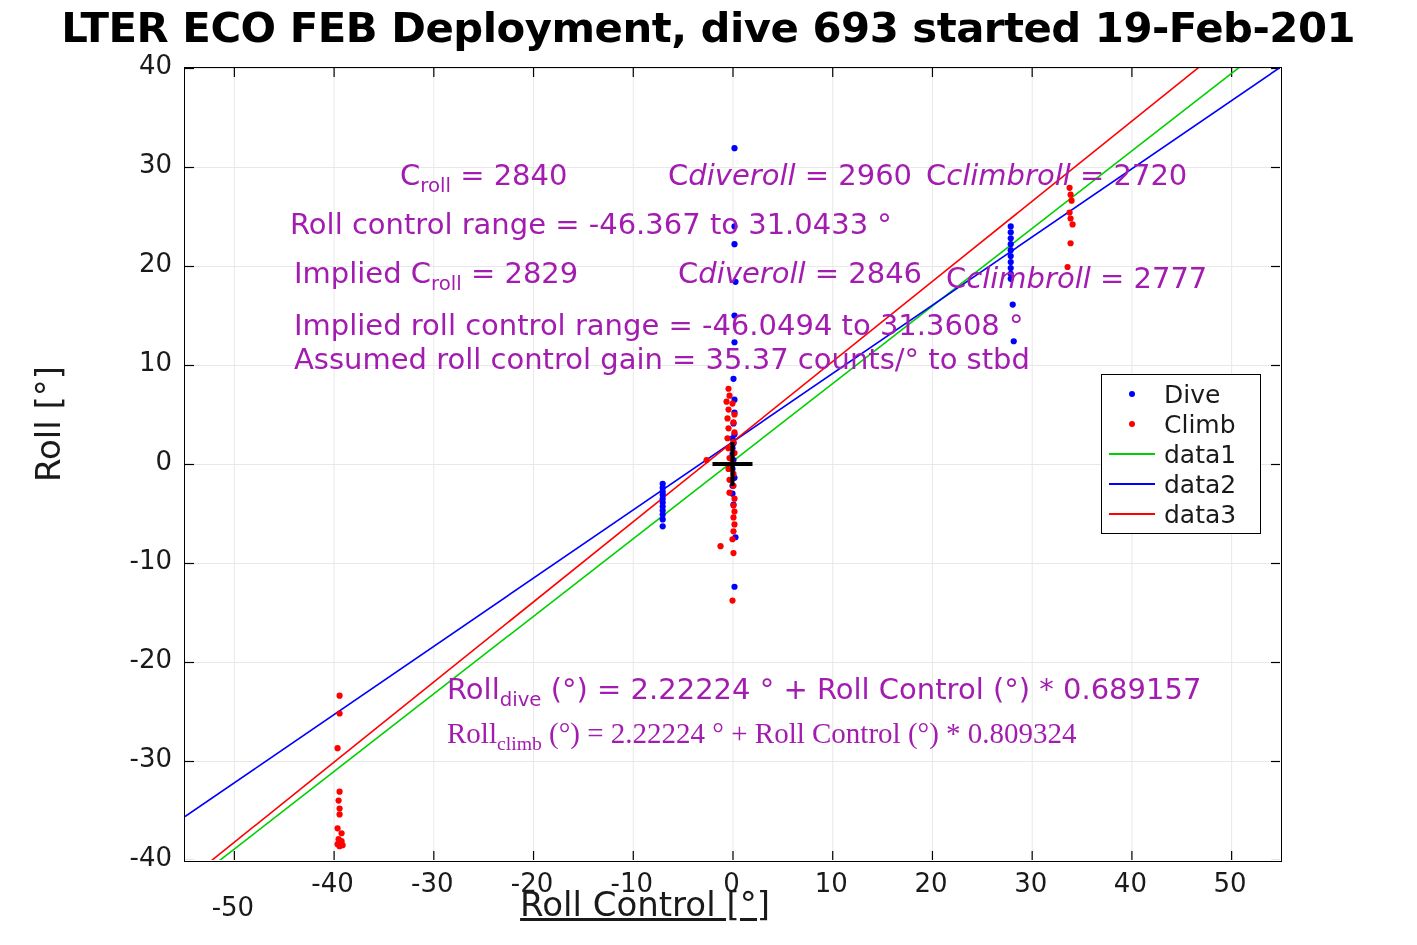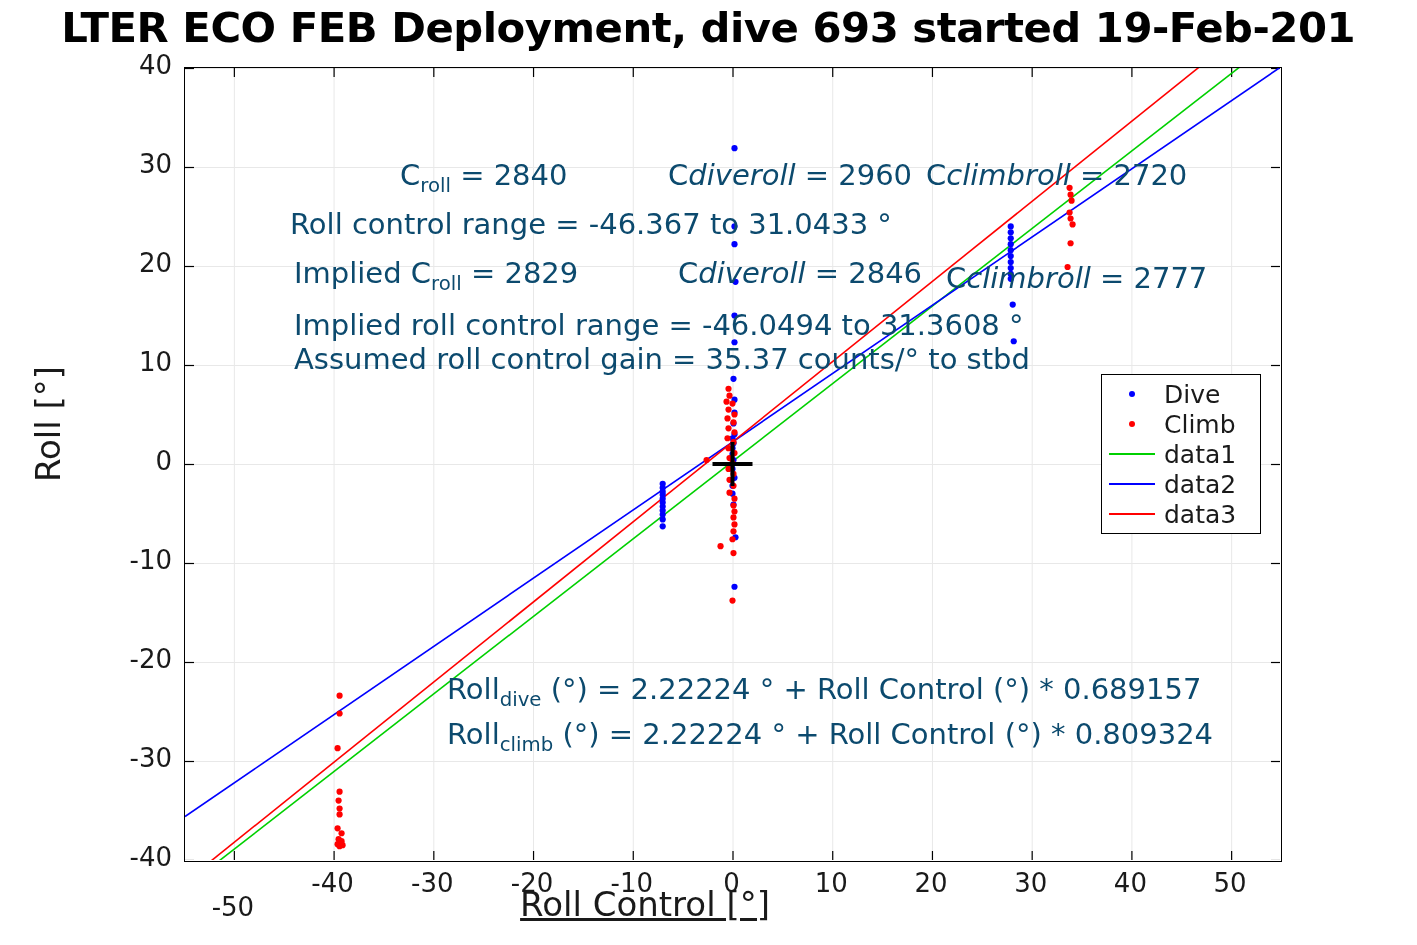--- a/index.html
+++ b/index.html
@@ -31,21 +31,21 @@
   #xaxis-title{
     position:absolute;left:0;width:1290px;top:884px;text-align:center;
     font-size:34px;color:#1a1a1a;text-decoration:underline;
   }
   #yaxis-title{
     position:absolute;left:-252px;top:404px;width:600px;text-align:center;
     font-size:34px;color:#1a1a1a;transform:rotate(-90deg);
   }
 
   
-  .annot{position:absolute;font-size:29px;color:#0c4a6e;white-space:nowrap;}
+  .annot{position:absolute;font-size:29px;color:#a21caf;white-space:nowrap;}
   sub{font-size:0.68em;vertical-align:-0.38em;}
 
   #annot-top{position:absolute;left:184px;top:150px;width:1098px;}
   #annot-top .row{position:absolute;white-space:nowrap;}
 
   #annot-bottom{position:absolute;left:455px;top:672px;}
   #annot-bottom .row{white-space:nowrap;margin-bottom:6px;}
 
   
   #legend{
@@ -304,21 +304,21 @@
 
     <div class="row annot" style="left:110px;top:158px;">Implied roll control range = -46.0494 to 31.3608 °</div>
 
     <div class="row annot" style="left:110px;top:192px;">Assumed roll control gain = 35.37 counts/° to stbd</div>
   </div>
 
   <div id="annot-bottom">
     <div class="row annot" style="position:relative;left:-8px;">
       <span>Roll</span><sub>dive</sub><span> (°) = 2.22224 ° + Roll Control (°) * 0.689157</span>
     </div>
-    <div class="row annot" style="position:relative;left:-8px;">
+    <div class="row annot" style="position:relative;left:-8px;font-family:Liberation Serif, serif;">
       <span>Roll</span><sub>climb</sub><span> (°) = 2.22224 ° + Roll Control (°) * 0.809324</span>
     </div>
   </div>
 
   <div id="legend">
       <div class="leg-row">
         <div class="leg-key">
           <div class="leg-dot" style="background: rgb(0, 0, 255);"></div>
         </div>
         <div class="leg-text">Dive</div>

